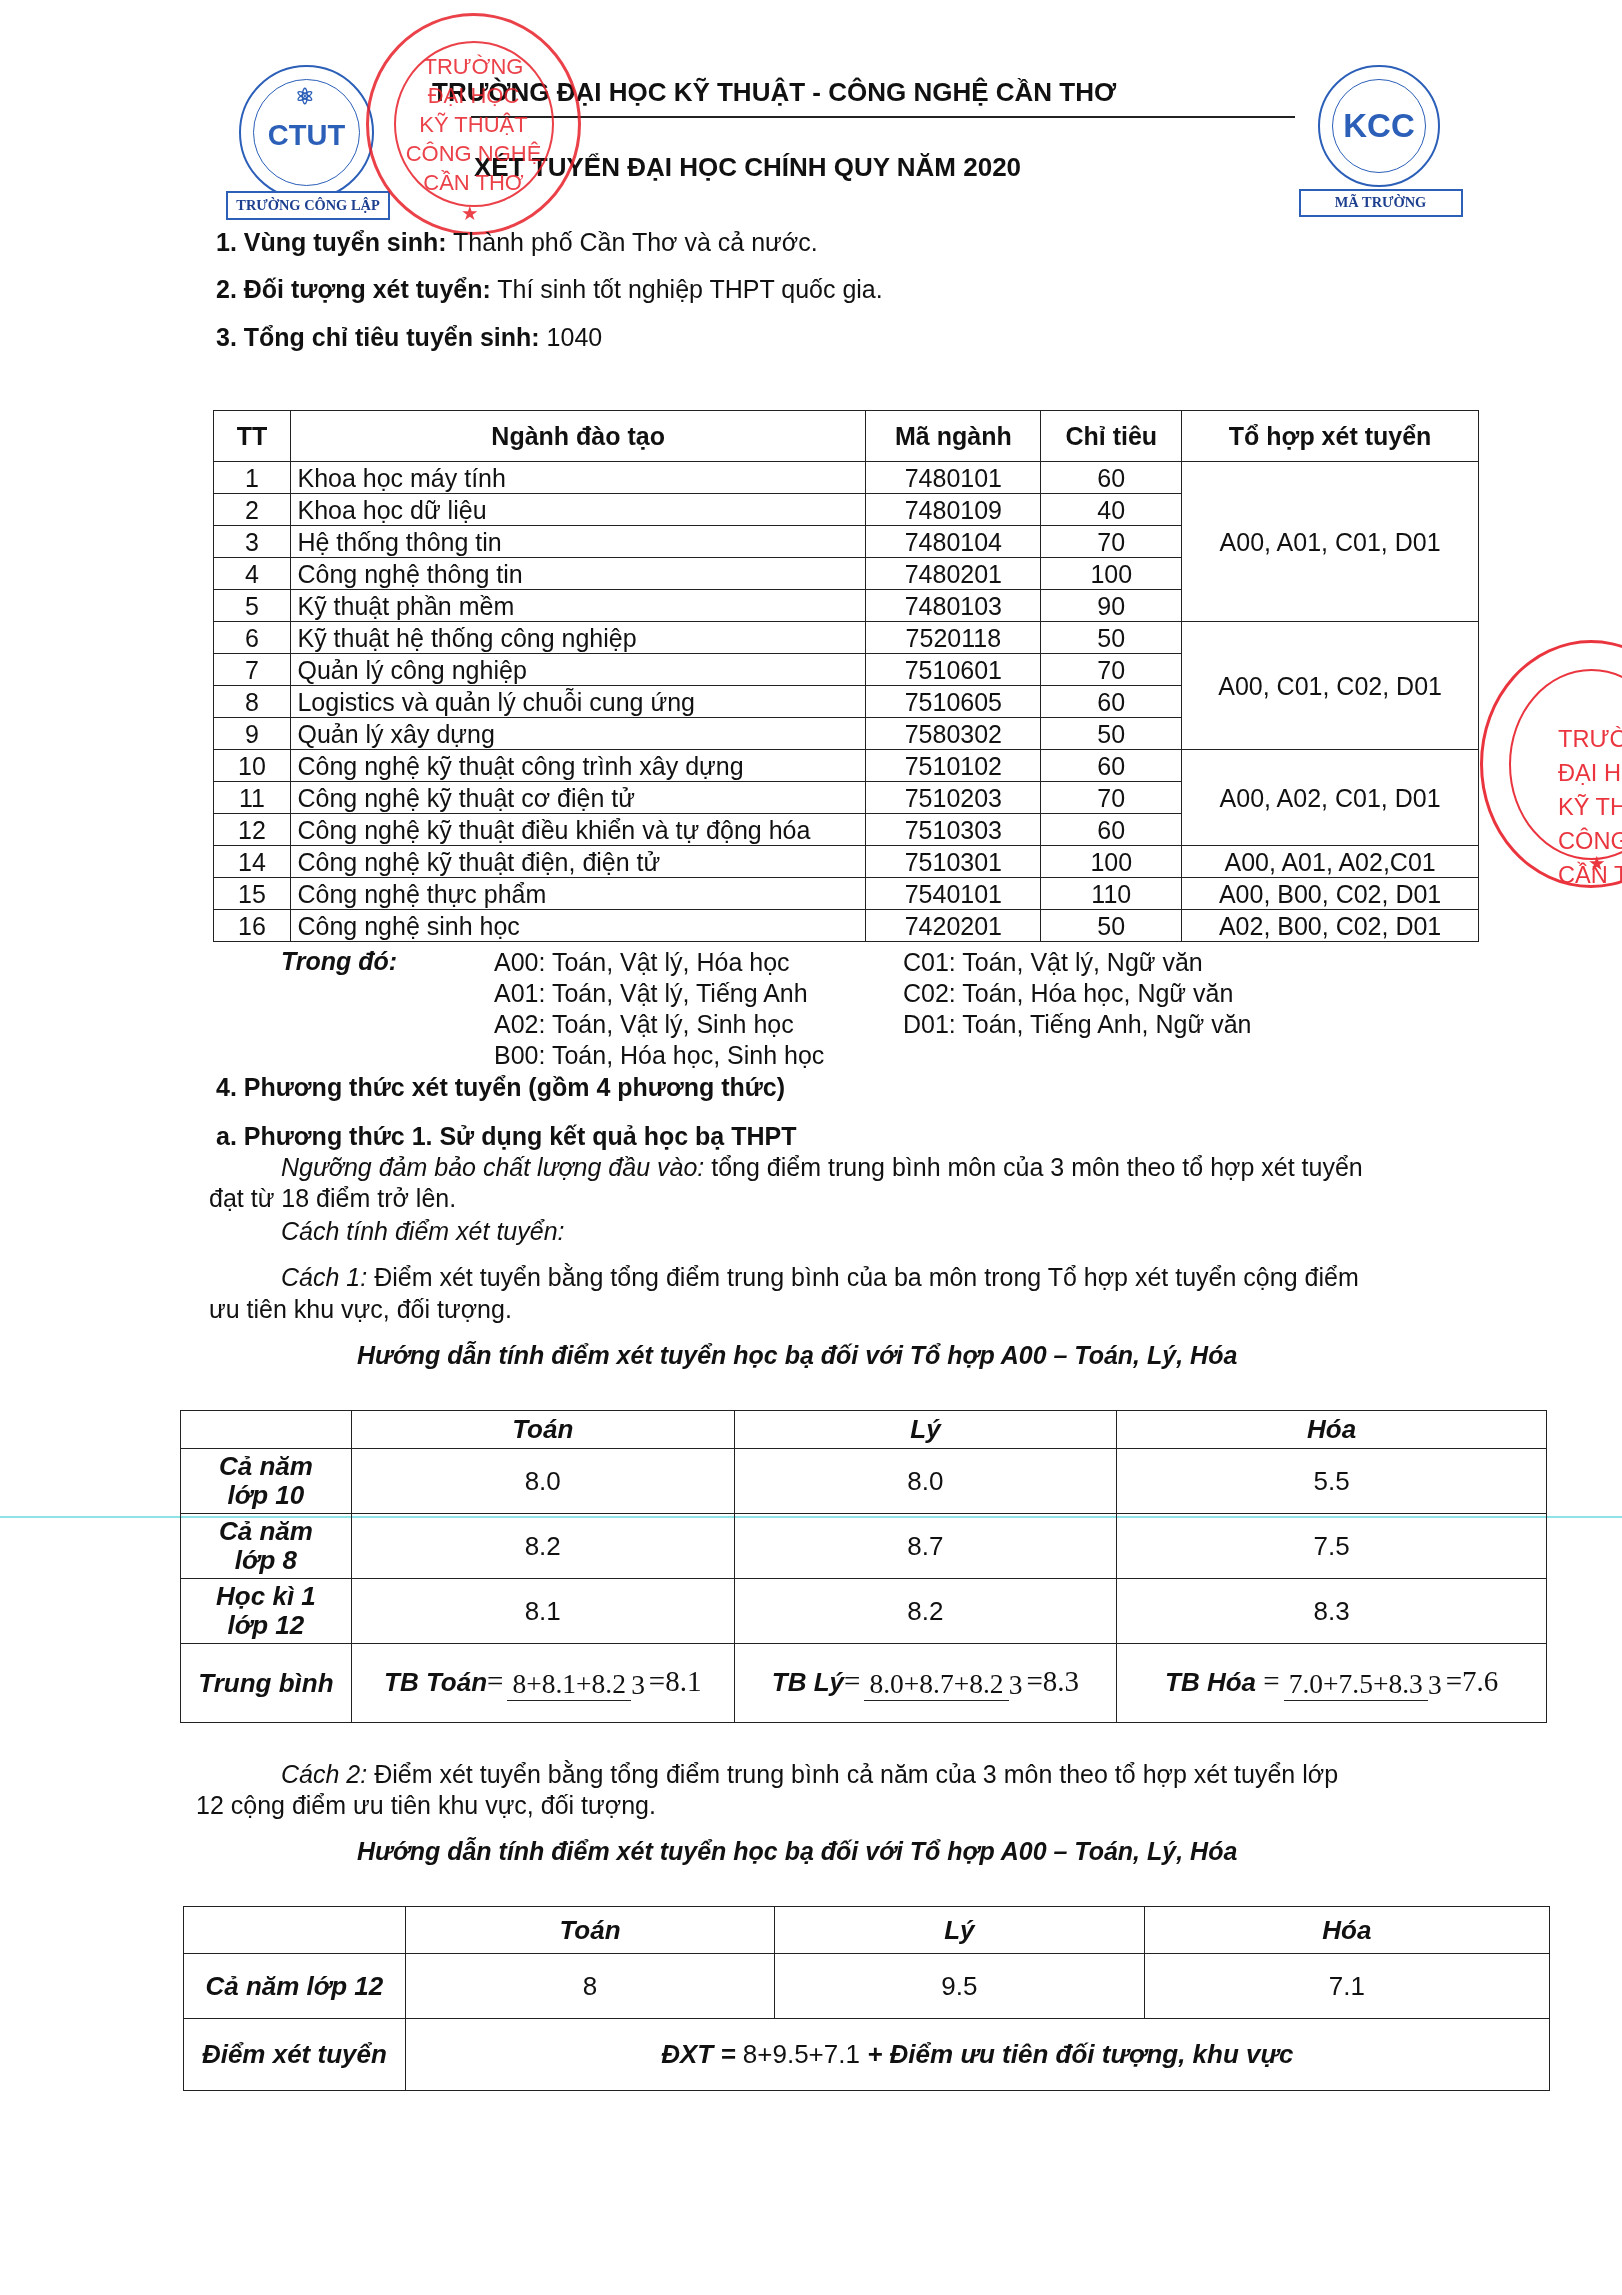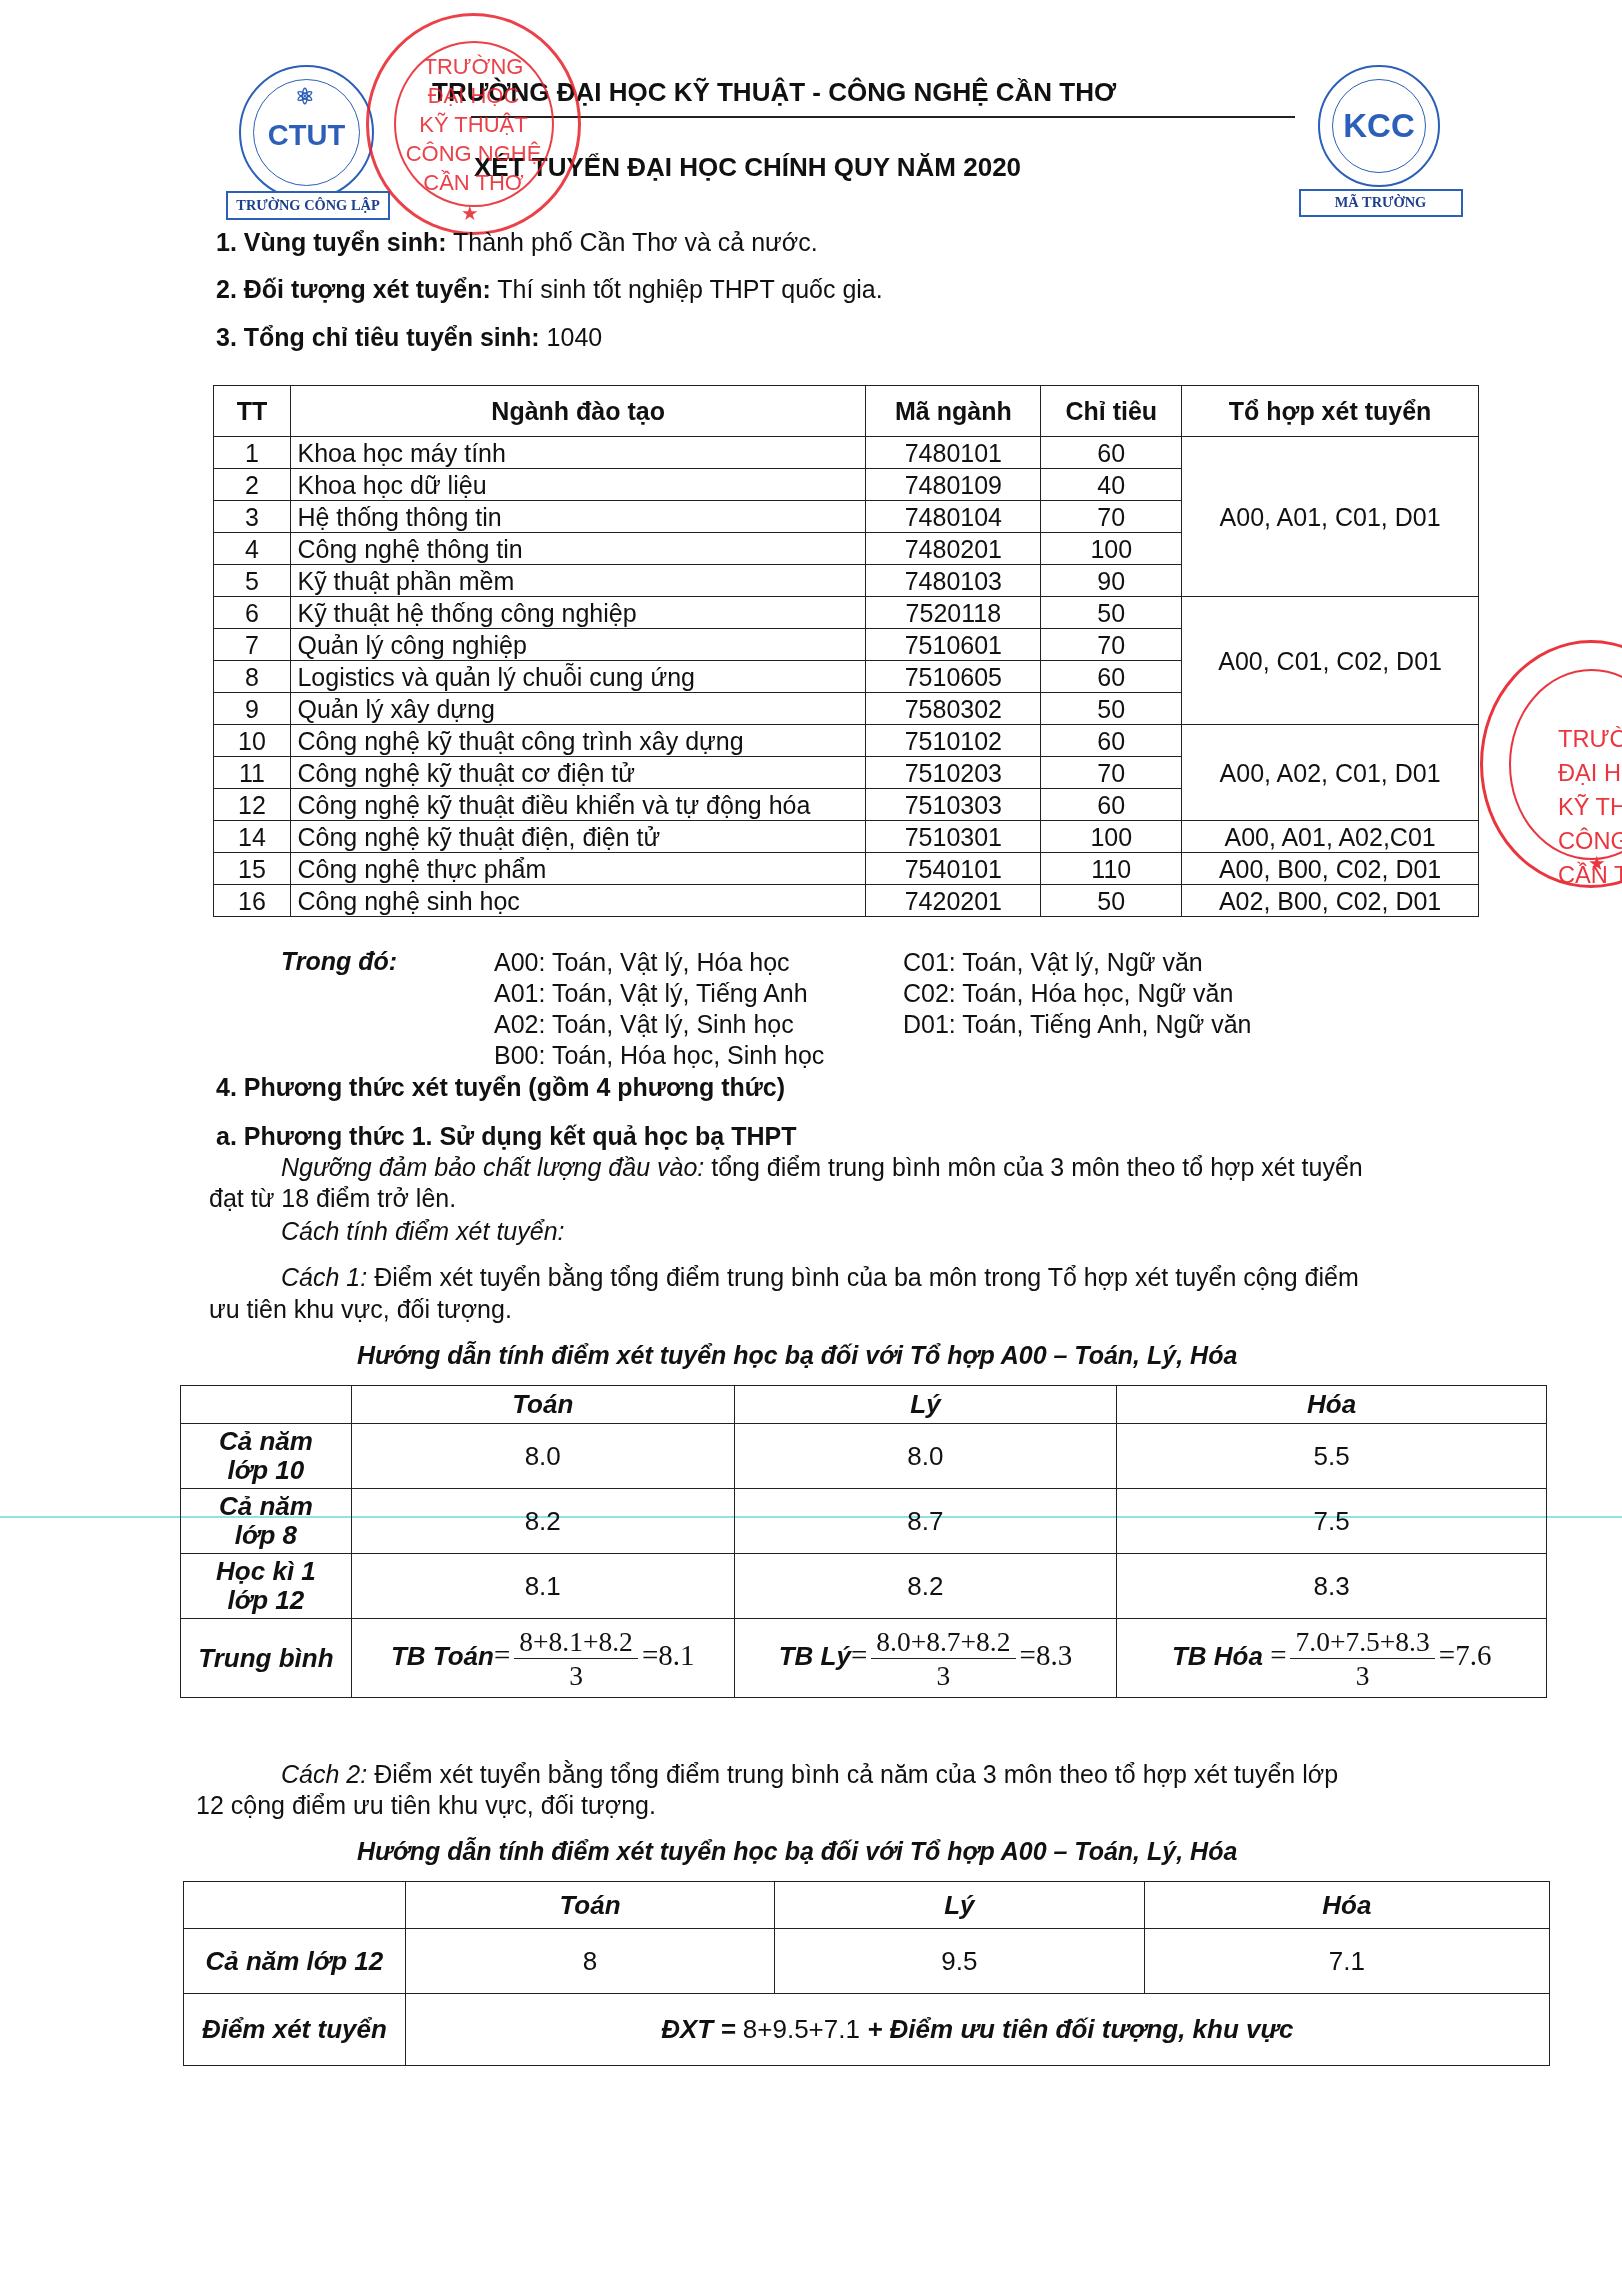--- a/index.html
+++ b/index.html
@@ -14,30 +14,30 @@
   .title2 { left:458px; top:152px;margin-left:16px; }
   .logo { position:absolute; }
   .logo-circle { position:absolute; border:2.6px solid #2b5fb8; border-radius:50%; color:#2b5fb8; display:flex; align-items:center; justify-content:center; font-weight:bold; font-family:"Liberation Sans", sans-serif; }
   .logo-inner { position:absolute; border:1.3px solid #2b5fb8; border-radius:50%; }
   .logo-box { position:absolute; border:2px solid #2b5fb8; color:#1d3f8f; font-family:"Liberation Serif", serif; font-weight:bold; display:flex; align-items:center; justify-content:center; background:#fff; }
   .stamp { position:absolute; border:3.3px solid #e8202a; border-radius:50%; color:#e8202a; }
   .stamp-inner { position:absolute; border:2px solid #e8202a; border-radius:50%; }
   .stamp-text { position:absolute; color:#e8202a; font-size:23.6px; line-height:27.5px; text-align:center; white-space:nowrap; }
   .para { font-size:25px; white-space:nowrap; }
   
-  table { border-collapse:collapse; position:absolute; }
+  table { border-collapse:collapse; position:absolute;margin-top:25px; }
   .t1 { left:213px; top:385px; width:1266px; font-size:25px; }
   .t1 td, .t1 th { border:1.6px solid #222; padding:0 6.5px; height:31px; line-height:30px; }
   .t1 th { height:50px; font-weight:bold; }
   .t1 td.c { text-align:center; }
   .t2 { left:180px; top:1385px; width:1367px; font-size:26px; }
   .t2 td, .t2 th { border:1.6px solid #222; text-align:center; }
   .t3 { left:183px; top:1881px; width:1367px; font-size:26px; }
   .t3 td, .t3 th { border:1.6px solid #222; text-align:center; }
-  .frac { display:inline-flex; flex-direction:column; align-items:center; vertical-align:middle; font-family:"Liberation Serif", serif; font-size:27.5px; margin:0 3.9px; }
+  .frac { display:inline-flex; flex-direction:row; align-items:center; vertical-align:middle; font-family:"Liberation Serif", serif; font-size:27.5px; margin:0 3.9px; }
   .frac .num { border-bottom:1.3px solid #222; padding:0 5.2px; line-height:33px; }
   .frac .den { line-height:33px; }
   .serif { font-family:"Liberation Serif", serif; font-size:29px; }
   .cyan-line { left:0; top:1516px; width:1622px; height:2px; background:#8fe3e6; }
 </style>
 </head>
 <body>
 
 <div class="abs cyan-line"></div>
 

